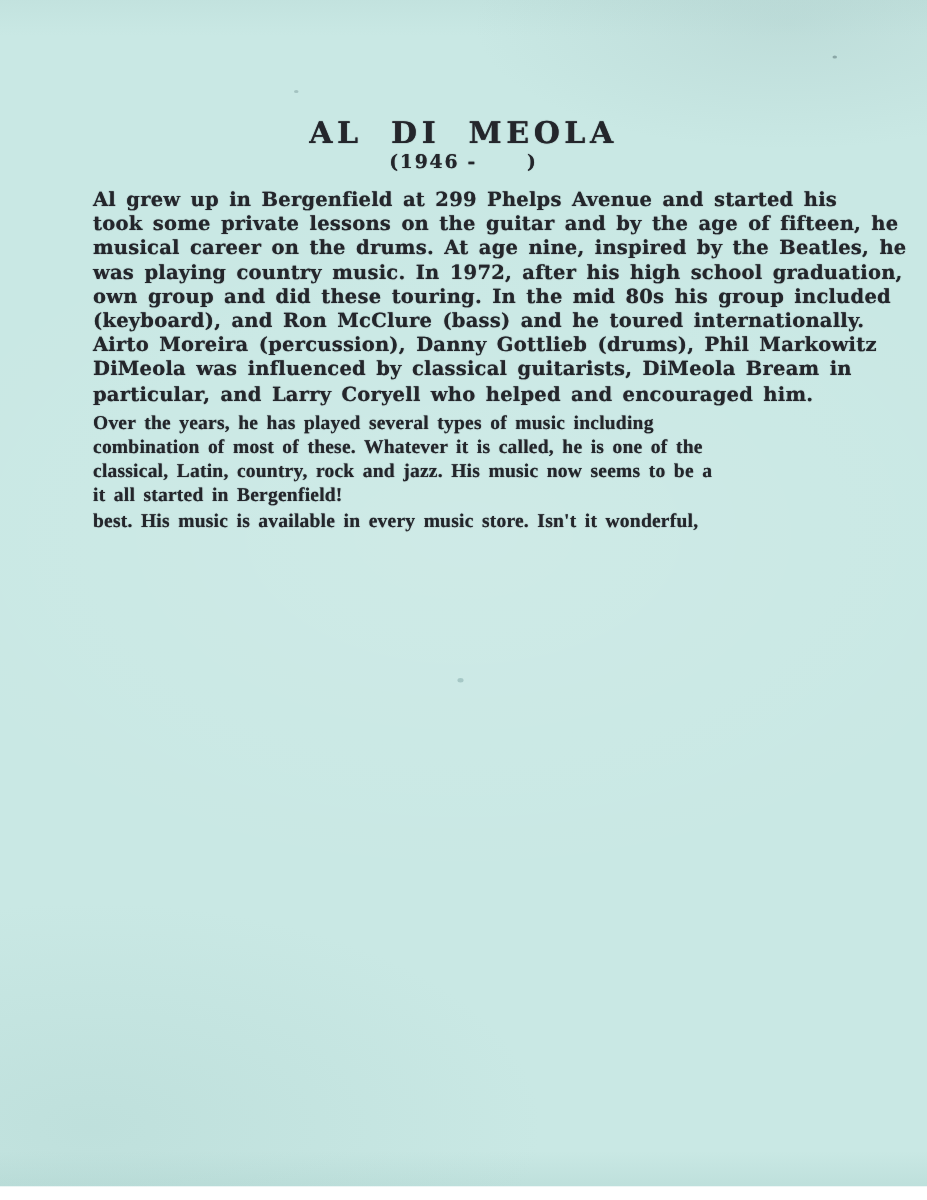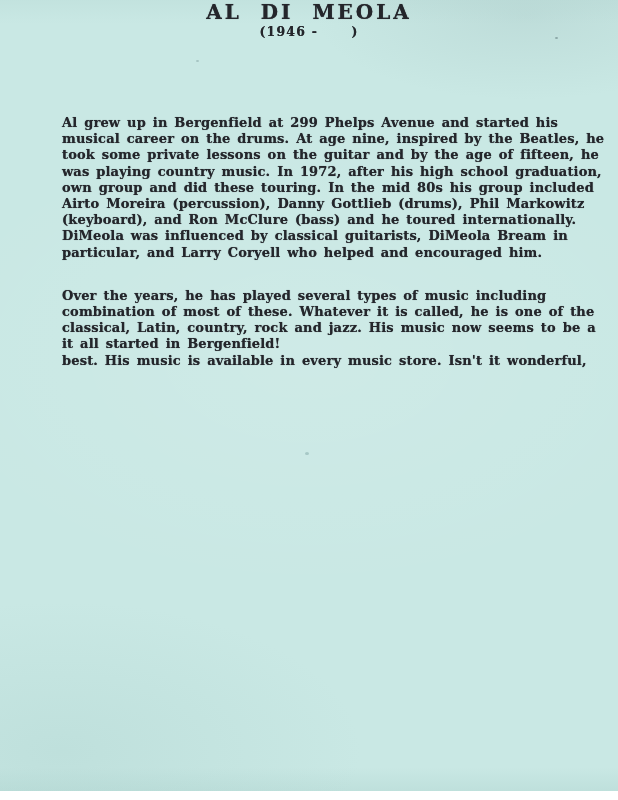--- a/index.html
+++ b/index.html
@@ -25,20 +25,21 @@
     
     background-image:
       radial-gradient(ellipse 300px 120px at 85% 2%, rgba(140,170,170,0.18), rgba(140,170,170,0) 70%),
       radial-gradient(ellipse 500px 300px at 50% 45%, rgba(255,255,255,0.10), rgba(255,255,255,0) 80%),
       radial-gradient(ellipse 400px 200px at 10% 95%, rgba(160,200,196,0.25), rgba(160,200,196,0) 75%),
       linear-gradient(180deg, rgba(175,210,206,0.25) 0%, rgba(175,210,206,0) 3%, rgba(175,210,206,0) 97%, rgba(165,205,200,0.30) 100%);
     color: var(--ink, #24262b);
   }
   .title {
     margin: 0;
+    padding-top: 76px;
     text-align: center;
     font-size: 20px;
     line-height: 24px;
     font-weight: bold;
     letter-spacing: 3px;
     word-spacing: 9px;
     white-space: pre;
     text-shadow: 0 0 0.7px rgba(30,32,40,0.85);
   }
   .subtitle {
@@ -46,34 +47,35 @@
     font-size: 12.5px;
     line-height: 15px;
     font-weight: bold;
     letter-spacing: 1.2px;
     white-space: pre;
     text-shadow: 0 0 0.6px rgba(30,32,40,0.8);
   }
   .body-text {
     position: absolute;
     left: 62px;
-    top: 115px;
+    top: 126px;
     width: 540px;
   }
   .para .line {
     font-size: 13px;
     line-height: 16.2px;
     font-weight: bold;
     letter-spacing: 0.15px;
     word-spacing: 2.2px;
     white-space: pre;
     text-shadow: 0 0 0.7px rgba(30,32,40,0.75);
   }
   .para-2 {
-    margin-top: 27px;
+    margin-top: 2px;
+    font-family: Liberation Serif, serif;
   }
   .speck {
     position: absolute;
     border-radius: 50%;
     background: rgba(95,120,122,0.55);
   }
   .speck-1 { left: 555px; top: 37px;  width: 3px; height: 2px; }
   .speck-2 { left: 305px; top: 452px; width: 4px; height: 3px; background: rgba(150,185,184,0.7); }
   .speck-3 { left: 196px; top: 60px;  width: 3px; height: 2px; background: rgba(120,150,150,0.45); }
   .edge-strip {
@@ -90,26 +92,26 @@
 
 <div class="viewport">
   <div class="sheet">
 
     <h1 class="title">AL DI MEOLA</h1>
     <div class="subtitle">(1946 -      )</div>
 
     <div class="body-text">
       <div class="para">
         <div class="line">Al grew up in Bergenfield at 299 Phelps Avenue and started his</div>
+        <div class="line">took some private lessons on the guitar and by the age of fifteen, he</div>
         <div class="line">musical career on the drums. At age nine, inspired by the Beatles, he</div>
-        <div class="line">took some private lessons on the guitar and by the age of fifteen, he</div>
         <div class="line">was playing country music. In 1972, after his high school graduation,</div>
         <div class="line">own group and did these touring. In the mid 80s his group included</div>
+        <div class="line">(keyboard), and Ron McClure (bass) and he toured internationally.</div>
         <div class="line">Airto Moreira (percussion), Danny Gottlieb (drums), Phil Markowitz</div>
-        <div class="line">(keyboard), and Ron McClure (bass) and he toured internationally.</div>
         <div class="line">DiMeola was influenced by classical guitarists, DiMeola Bream in</div>
         <div class="line">particular, and Larry Coryell who helped and encouraged him.</div>
       </div>
       <div class="para para-2">
         <div class="line">Over the years, he has played several types of music including</div>
         <div class="line">combination of most of these. Whatever it is called, he is one of the</div>
         <div class="line">classical, Latin, country, rock and jazz. His music now seems to be a</div>
         <div class="line">it all started in Bergenfield!</div>
         <div class="line">best. His music is available in every music store. Isn't it wonderful,</div>
       </div>

